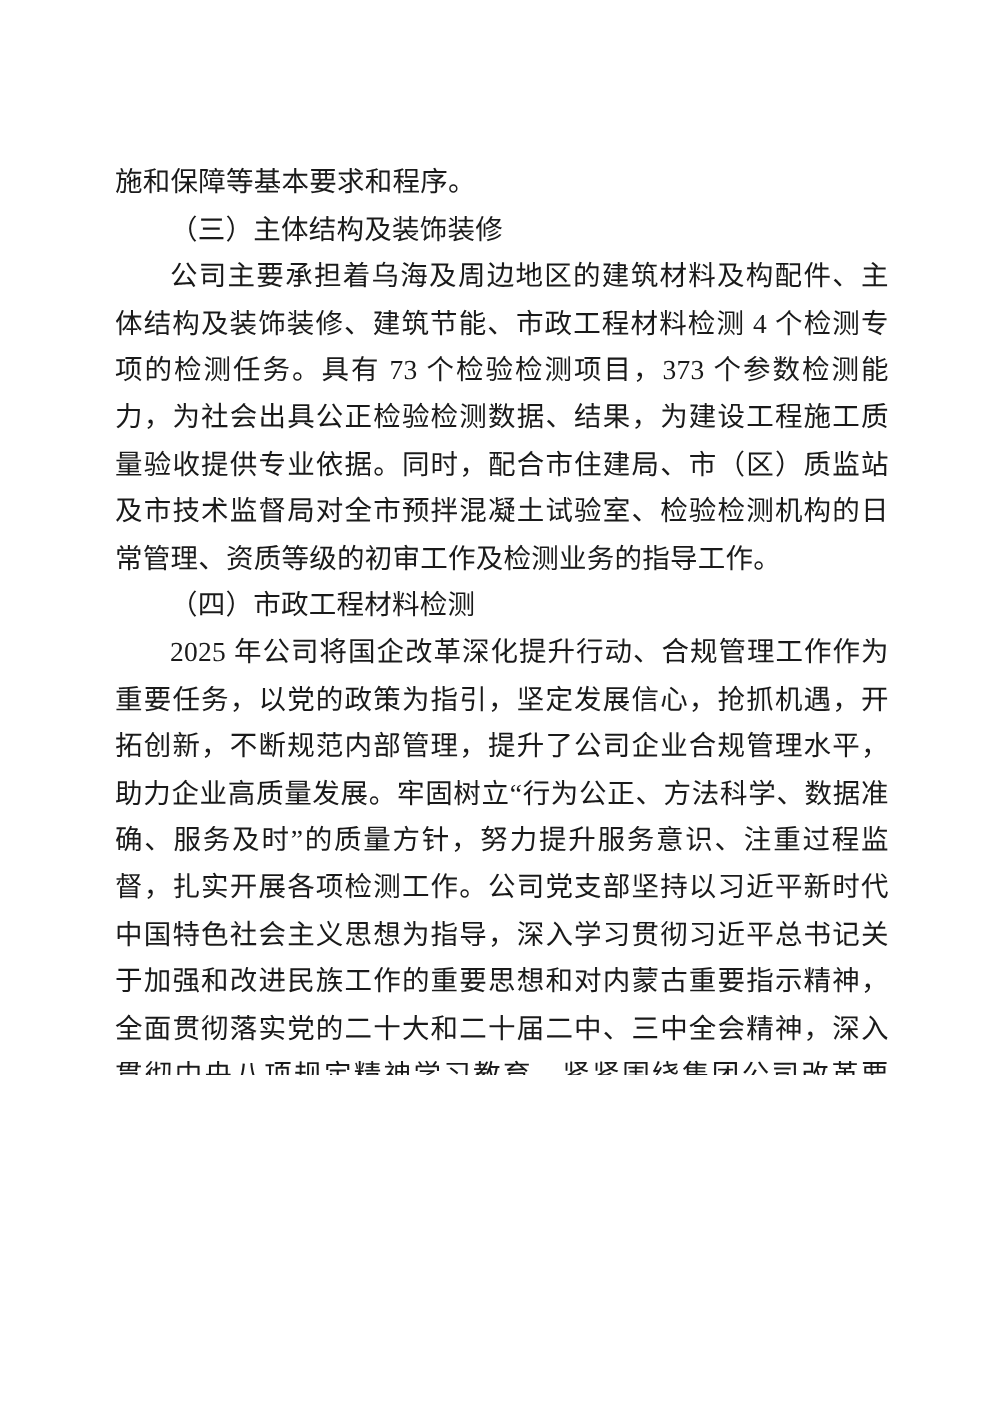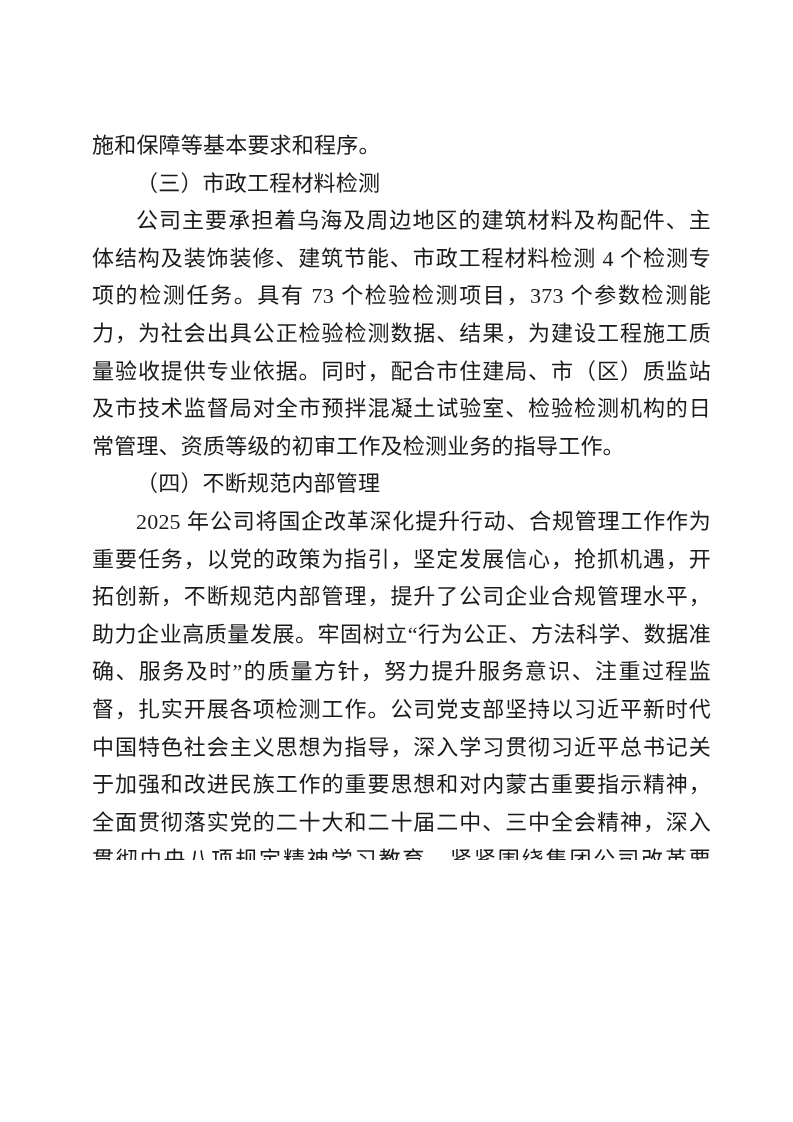--- a/index.html
+++ b/index.html
@@ -62,20 +62,20 @@
       letter-spacing: 1px;
       white-space: pre;
     }
   </style>
 </head>
 <body>
 
 <div class="page">
   <div class="content">
     <p class="para continuation">施和保障等基本要求和程序。</p>
-    <p class="para">（三）市政工程材料检测</p>
+    <p class="para">（三）主体结构及装饰装修</p>
     <p class="para">公司主要承担着乌海及周边地区的建筑材料及构配件、主体结构及装饰装修、建筑节能、市政工程材料检测 4 个检测专项的检测任务。具有 73 个检验检测项目，373 个参数检测能力，为社会出具公正检验检测数据、结果，为建设工程施工质量验收提供专业依据。同时，配合市住建局、市（区）质监站及市技术监督局对全市预拌混凝土试验室、检验检测机构的日常管理、资质等级的初审工作及检测业务的指导工作。</p>
-    <p class="para">（四）不断规范内部管理</p>
+    <p class="para">（四）市政工程材料检测</p>
     <p class="para">2025 年公司将国企改革深化提升行动、合规管理工作作为重要任务，以党的政策为指引，坚定发展信心，抢抓机遇，开拓创新，不断规范内部管理，提升了公司企业合规管理水平，助力企业高质量发展。牢固树立“行为公正、方法科学、数据准确、服务及时”的质量方针，努力提升服务意识、注重过程监督，扎实开展各项检测工作。公司党支部坚持以习近平新时代中国特色社会主义思想为指导，深入学习贯彻习近平总书记关于加强和改进民族工作的重要思想和对内蒙古重要指示精神，全面贯彻落实党的二十大和二十届二中、三中全会精神，深入贯彻中央八项规定精神学习教育，紧紧围绕集团公司改革要求，充分发挥基层党组织的战斗堡垒作用和党员的先锋模范作用，将党建引领与业务发展有机融合，有效带动公司业务平稳发展。</p>
     <h2 class="section-heading">八、职工权益情况</h2>
   </div>
   <div class="page-number">- 7 -</div>
 </div>
 
 </body></html>

